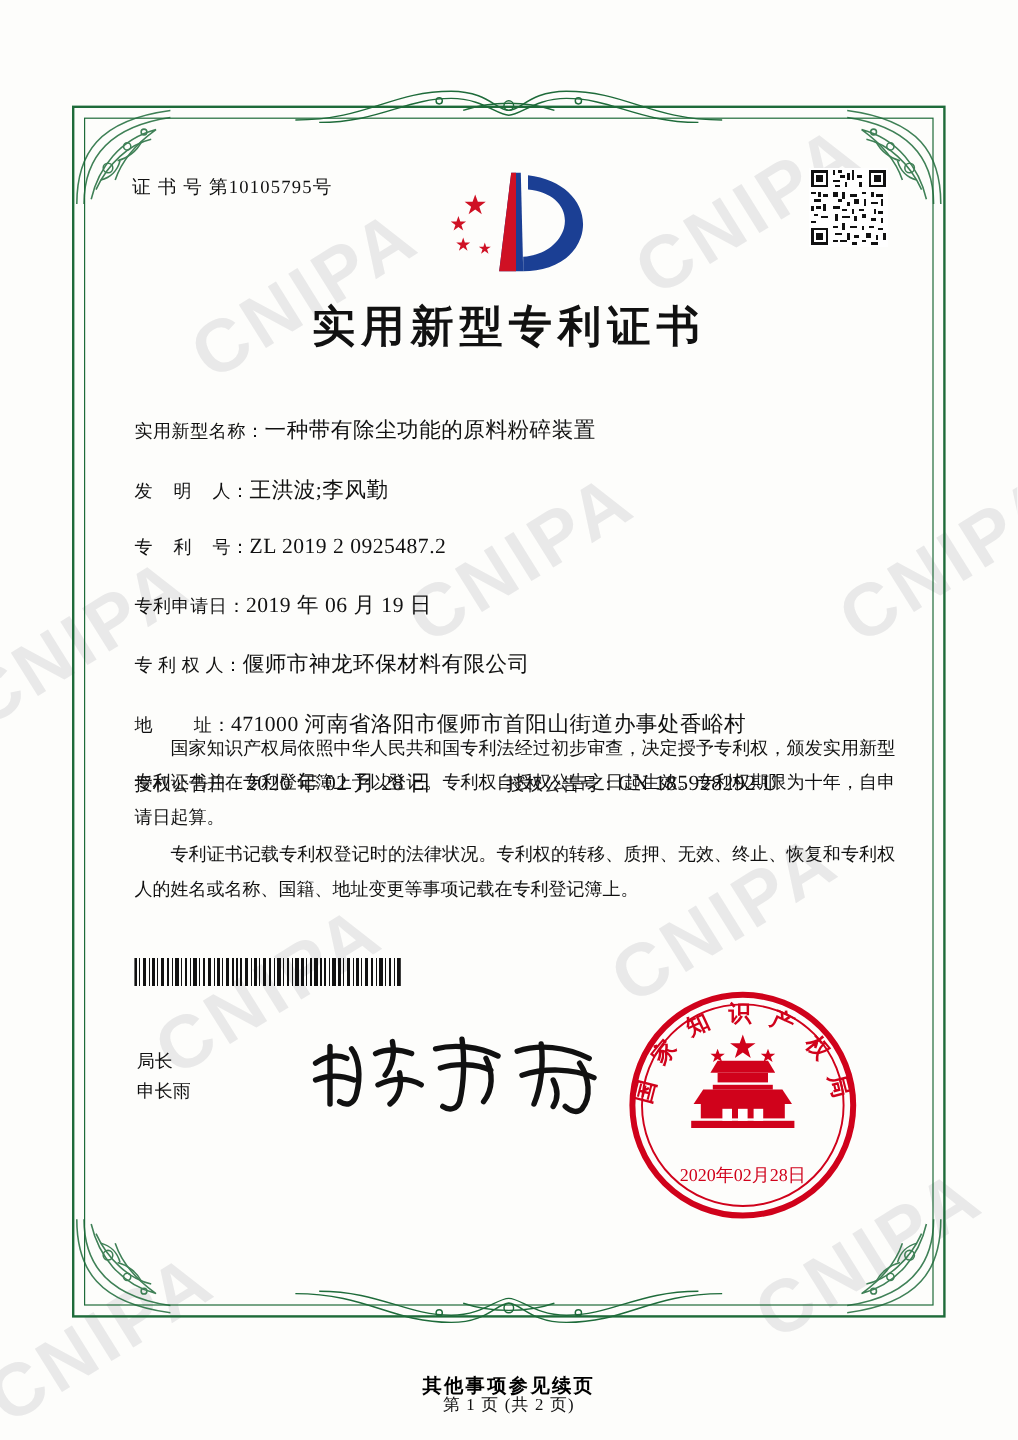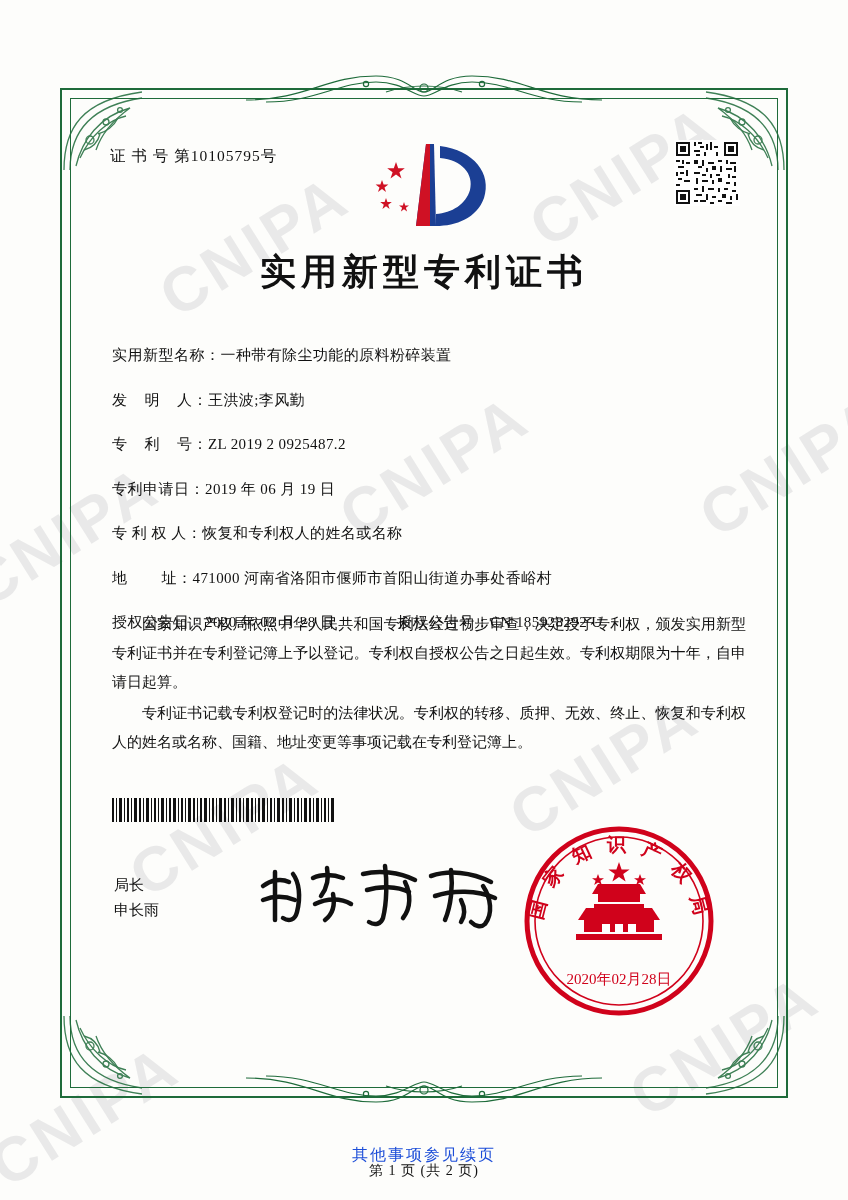--- a/index.html
+++ b/index.html
@@ -160,21 +160,21 @@
     margin-bottom: 25.5px;
     font-size: 15px;
     color: #111;
   }
   .field-label {
     white-space: pre;
     font-size: 15px;
     letter-spacing: 0.5px;
   }
   .field-value {
-    font-size: 15px;
+    font-size: 18px;
     letter-spacing: 0.4px;
   }
   .field-row.two-col .second-label {
     margin-left: 62px;
     white-space: pre;
   }
 
   .paragraphs {
     position: absolute;
     left: 42px;
@@ -236,24 +236,24 @@
     letter-spacing: 1px;
   }
 
   .footer-note {
     position: absolute;
     left: 0;
     right: 0;
     top: 1145px;
     text-align: center;
     font-size: 16px;
-    color: #1d4ed8;
+    color: #000000;
     letter-spacing: 2px;
     z-index: 6;
-    font-weight: 400;
+    font-weight: 700;
   }
 </style>
 </head>
 <body>
 
 <div class="page">
 
   <div class="watermarks">
     <div class="wm" style="left:150px;  top:210px; font-size:62px;">CNIPA</div>
     <div class="wm" style="left:520px;  top:140px; font-size:62px;">CNIPA</div>
@@ -476,21 +476,21 @@
       <div class="field-row">
         <span class="field-label">专    利    号：</span>
         <span class="field-value">ZL 2019 2 0925487.2</span>
       </div>
       <div class="field-row">
         <span class="field-label">专利申请日：</span>
         <span class="field-value">2019 年 06 月 19 日</span>
       </div>
       <div class="field-row">
         <span class="field-label">专 利 权 人：</span>
-        <span class="field-value">恢复和专利权人的姓名或名称</span>
+        <span class="field-value">偃师市神龙环保材料有限公司</span>
       </div>
       <div class="field-row">
         <span class="field-label">地        址：</span>
         <span class="field-value">471000 河南省洛阳市偃师市首阳山街道办事处香峪村</span>
       </div>
       <div class="field-row two-col">
         <span class="field-label">授权公告日：</span>
         <span class="field-value">2020 年 02 月 28 日</span>
         <span class="field-label second-label">授权公告号：</span>
         <span class="field-value">CN 185928292 U</span>

